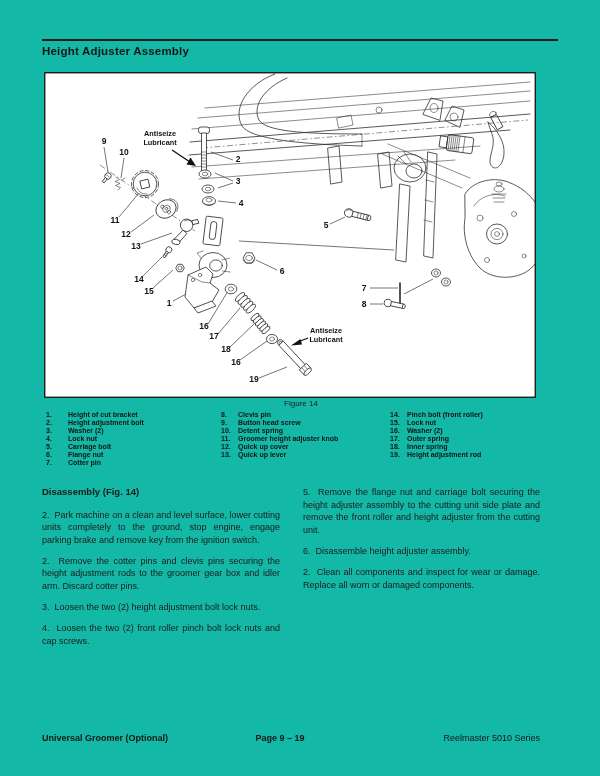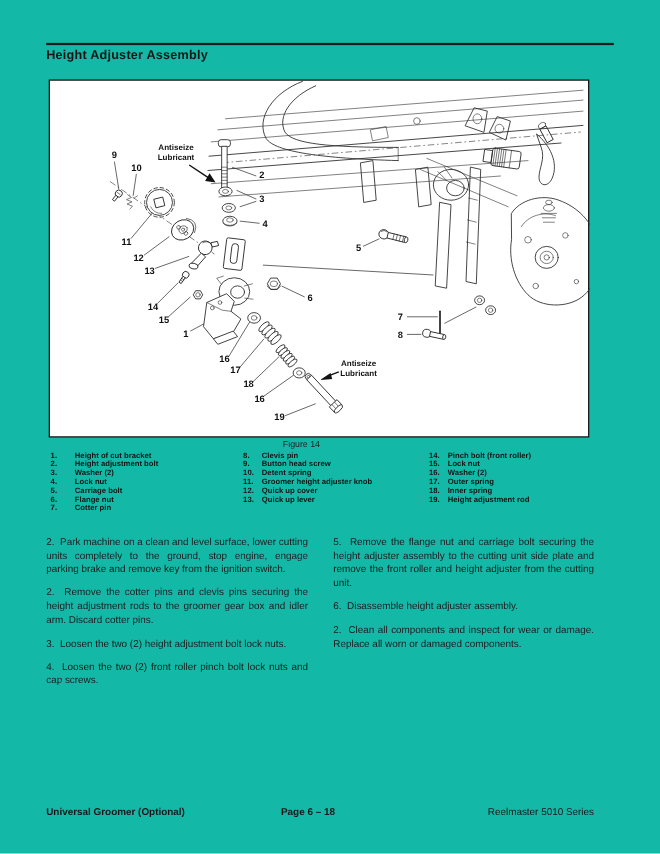--- a/index.html
+++ b/index.html
@@ -1,21 +1,21 @@
 <!DOCTYPE html>
 <html><head>
 <meta charset="utf-8">
 <style>
   html,body{margin:0;padding:0;background:#e8e8e8;}
   .page{position:relative;width:600px;height:776px;background:#14b8a6;
         font-family:"Liberation Sans",sans-serif;color:#161616;overflow:hidden;}
   .toprule{position:absolute;left:42px;top:39px;width:516px;height:2px;background:#1a1a1a;}
   .title{position:absolute;left:42px;top:45px;font-size:11.5px;font-weight:bold;letter-spacing:.2px;}
   .figsvg{position:absolute;left:44px;top:72px;}
-  .figcap{position:absolute;left:28px;top:399px;width:492px;text-align:center;font-size:8px;color:#222;}
+  .figcap{position:absolute;left:55px;top:399px;width:492px;text-align:center;font-size:8px;color:#222;}
   .plcol{position:absolute;top:411px;font-size:7px;font-weight:bold;line-height:8px;color:#141414;}
   .plcol .row{display:flex;}
   .pnum{flex:0 0 17px;}
   .col1{left:46px;width:172px;} .col1 .pnum{flex:0 0 22px;}
   .col2{left:221px;width:165px;}
   .col3{left:390px;width:160px;}
   .bodycol{position:absolute;top:486px;font-size:9px;line-height:12.6px;text-align:justify;color:#1b1b1b;}
   .bodycol.left{left:42px;width:238px;}
   .bodycol.right{left:303px;width:237px;}
   .bodyhead{font-weight:bold;font-size:9.5px;margin:0 0 10px 0;text-align:left;}
@@ -369,28 +369,29 @@
         <span class="pnum">18.</span>
         <span>Inner spring</span>
       </div>
     <div class="row">
         <span class="pnum">19.</span>
         <span>Height adjustment rod</span>
       </div>
   </div>
 
   <div class="bodycol left">
+    <div class="bodyhead">Disassembly (Fig. 14)</div>
     <p>2.  Park machine on a clean and level surface, lower cutting units completely to the ground, stop engine, engage parking brake and remove key from the ignition switch.</p>
     <p>2.  Remove the cotter pins and clevis pins securing the height adjustment rods to the groomer gear box and idler arm. Discard cotter pins.</p>
     <p>3.  Loosen the two (2) height adjustment bolt lock nuts.</p>
     <p>4.  Loosen the two (2) front roller pinch bolt lock nuts and cap screws.</p>
   </div>
   <div class="bodycol right">
     <p>5.  Remove the flange nut and carriage bolt securing the height adjuster assembly to the cutting unit side plate and remove the front roller and height adjuster from the cutting unit.</p>
     <p>6.  Disassemble height adjuster assembly.</p>
     <p>2.  Clean all components and inspect for wear or damage. Replace all worn or damaged components.</p>
   </div>
 
   <div class="fl">Universal Groomer (Optional)</div>
-  <div class="fc">Page 6 – 18</div>
+  <div class="fc">Page 9 – 19</div>
   <div class="fr">Reelmaster 5010 Series</div>
 
 </div>
 
 </body></html>

